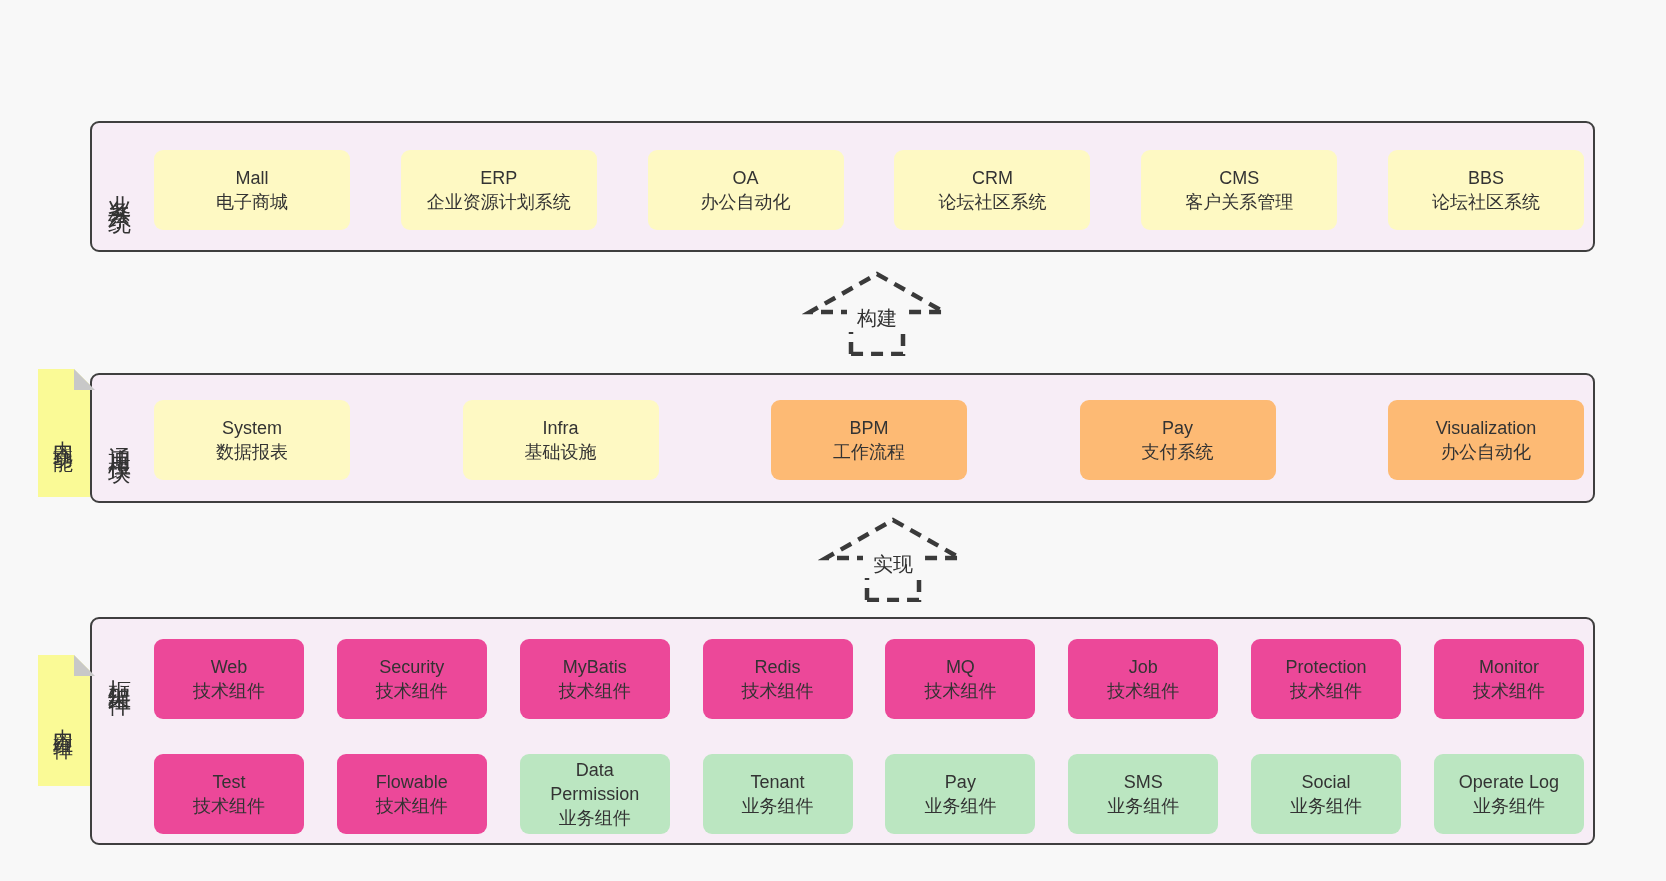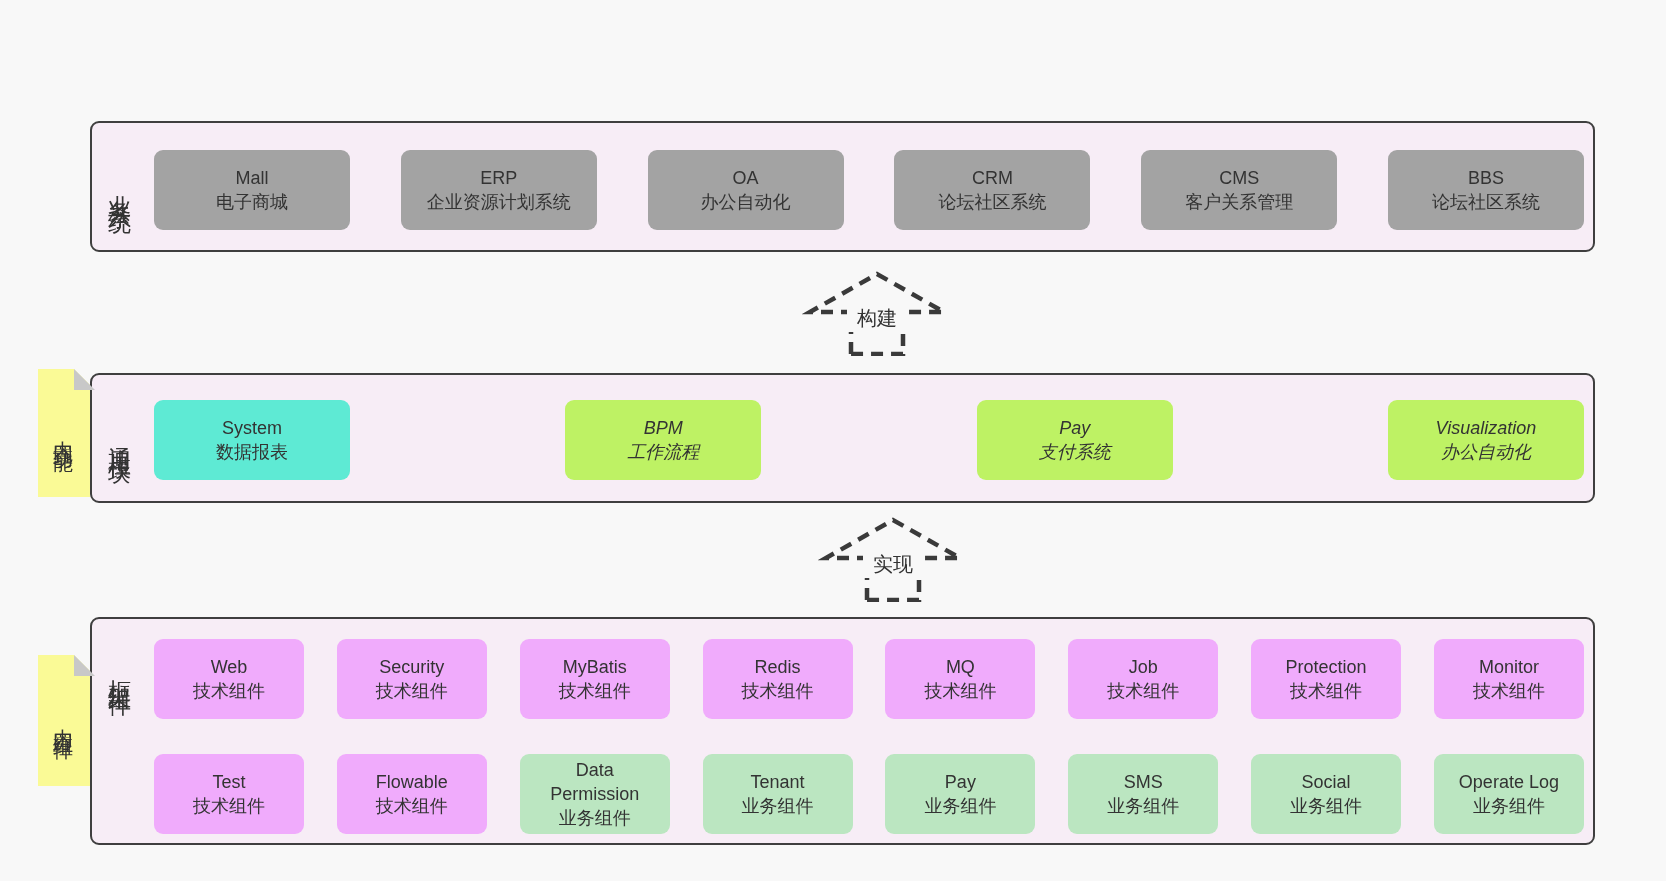--- a/index.html
+++ b/index.html
@@ -29,24 +29,24 @@
   .band-2 .row{top:25px;}
   .band-3 .row-1{top:20px;}
   .band-3 .row-2{top:135px;}
   .box{
     height:80px;border-radius:9px;box-sizing:border-box;
     display:flex;flex-direction:column;align-items:center;justify-content:center;
     text-align:center;font-size:18px;line-height:24px;padding:0 8px;
   }
   .box-lg{width:196px;}
   .box-sm{width:150px;padding:0 12px;}
-  .v-blue {background:#a3a3a3;}
-  .v-red  {background:#5eead4;}
-  .v-pink {background:#bef264;font-style:italic;}
-  .v-green{background:#f0abfc;text-align:right;}
+  .v-blue {background:#fef9c3;}
+  .v-red  {background:#fef9c3;}
+  .v-pink {background:#fdba74;}
+  .v-green{background:#ec4899;text-align:right;}
   .v-green2{background:#bbe6c1;}
   
   .note{position:absolute;left:38px;width:52px;z-index:3;}
   .note-1{top:369px;height:128px;}
   .note-2{top:655px;height:131px;}
   .note-bg{
     position:absolute;inset:0;background:#fafa96;
     clip-path:polygon(0 0,calc(100% - 16px) 0,100% 16px,100% 100%,0 100%);
   }
   .note-fold{
@@ -117,20 +117,24 @@
     <span class="note-label">内置功能</span>
   </div>
 
   <div class="band band-2">
     <div class="band-label">通用模块</div>
     <div class="row">
       <div class="box box-lg v-red">
         <span>System</span>
         <span>数据报表</span>
       </div>
+      <div class="box box-lg v-red">
+        <span>Infra</span>
+        <span>基础设施</span>
+      </div>
       <div class="box box-lg v-pink">
         <span>BPM</span>
         <span>工作流程</span>
       </div>
       <div class="box box-lg v-pink">
         <span>Pay</span>
         <span>支付系统</span>
       </div>
       <div class="box box-lg v-pink">
         <span>Visualization</span>

